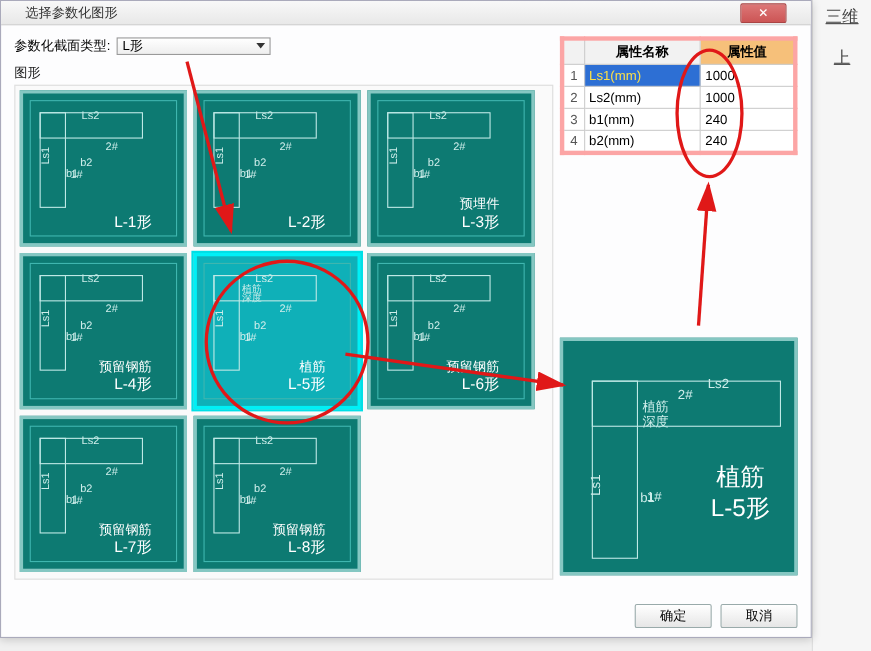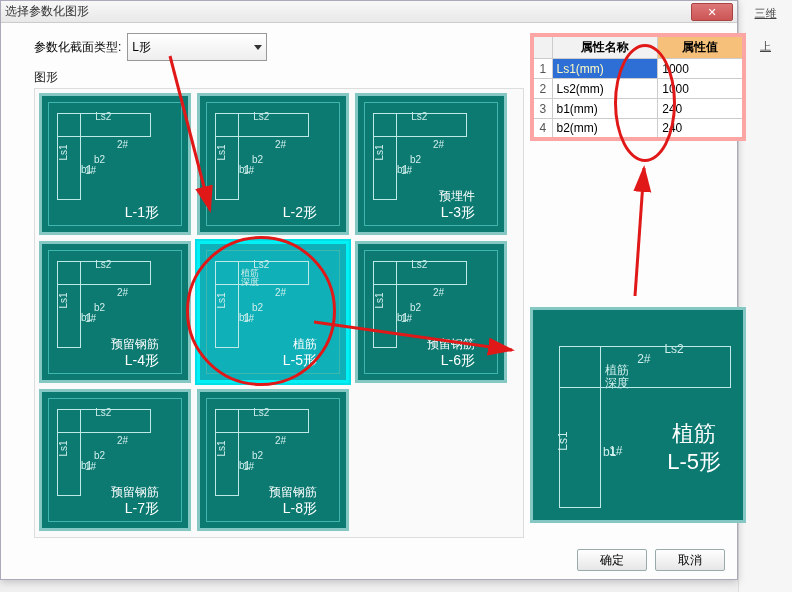--- a/index.html
+++ b/index.html
@@ -22,51 +22,51 @@
       border: 1px solid #aab;
       box-shadow: 0 2px 8px rgba(0,0,0,0.2);
     }
     .titlebar {
       height: 22px;
       background: linear-gradient(#f8f8f8,#e8e8e8);
       border-bottom: 1px solid #ccc;
       display: flex;
       align-items: center;
       justify-content: space-between;
-      padding: 0 4px;
+      padding: 0 22px;
     }
     .titlebar-text { color: #333; }
     .titlebar-close {
       width: 42px;
       height: 18px;
       background: linear-gradient(#d77,#c55);
       border: 1px solid #a44;
       border-radius: 2px;
       color: #fff;
       text-align: center;
       line-height: 16px;
       font-size: 11px;
       cursor: pointer;
     }
     .content {
       padding: 10px 12px;
       display: flex;
       gap: 6px;
     }
-    .left-col { width: 490px; margin-left: 21px; }
+    .left-col { width: 490px; }
     .right-col { width: 216px; }
     .row-type {
       display: flex;
       align-items: center;
       gap: 6px;
       margin-bottom: 8px;
     }
     .combo {
       width: 140px;
-      height: 28px;
+      height: 16px;
       border: 1px solid #999;
       background: linear-gradient(#fff,#eee);
       display: flex;
       align-items: center;
       justify-content: space-between;
       padding: 0 4px;
       cursor: pointer;
     }
     .combo-arrow {
       width: 0; height: 0;
@@ -159,21 +159,21 @@
     .prop-table th, .prop-table td {
       border: 1px solid #ccc;
       padding: 2px 4px;
       font-size: 12px;
       text-align: left;
       height: 20px;
     }
     .prop-table th { background: #f2f2f2; text-align: center; }
     .prop-table th.val { background: #f6c07a; margin-top: 22px; }
     .prop-table td.idx { text-align: center; width: 20px; color: #555; }
-    .prop-table tr.sel td.name { background: #2d6fd4; color: #fef9c3; }
+    .prop-table tr.sel td.name { background: #2d6fd4; color: #fde047; }
     
     .preview-box {
       margin-top: 6px;
       width: 216px;
       height: 216px;
       background: #0d7a72;
       border: 3px solid #85c7c2;
       position: relative;
     }
     .preview-inner {
@@ -240,21 +240,21 @@
       left: 738px;
       top: 0;
       width: 54px;
       height: 592px;
       background: #f6f6f6;
       border-left: 1px solid #ddd;
       padding-top: 6px;
       text-align: center;
       color: #444;
     }
-    .right-bg .small { font-size: 11px; text-decoration: underline; }
+    .right-bg .small { font-size: 15px; text-decoration: underline; }
     
     .anno { position: absolute; pointer-events: none; }
     .circle {
       border: 3px solid #e01818;
       border-radius: 50%;
     }
     svg.arrow { position: absolute; overflow: visible; }
   </style>
 </head>
 <body>

